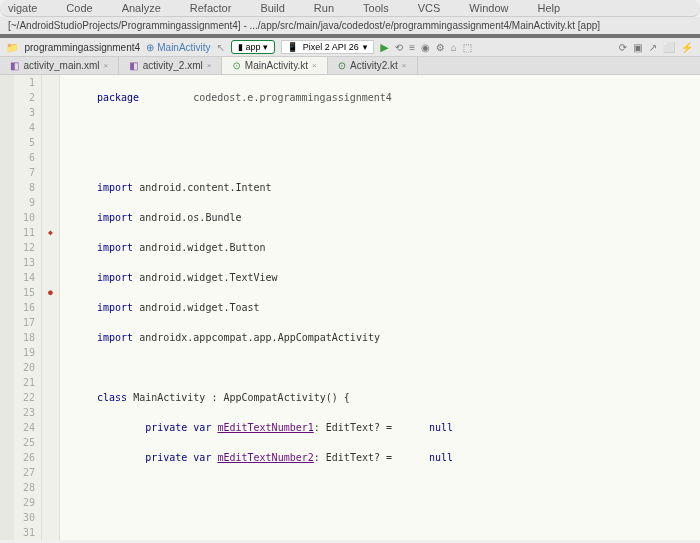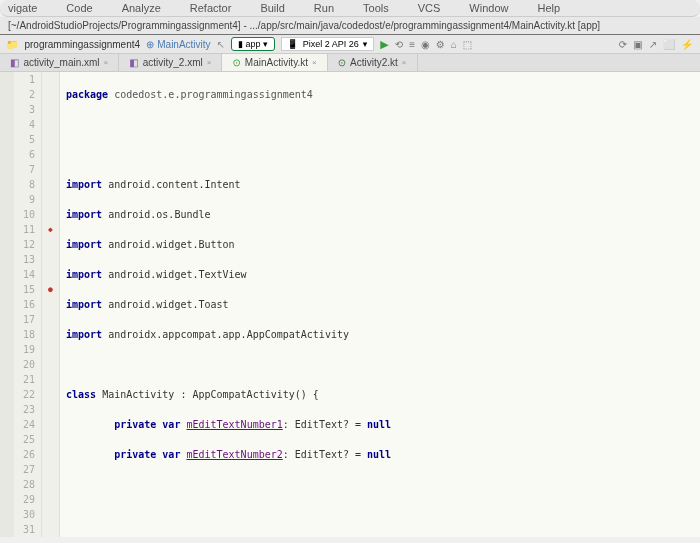--- a/index.html
+++ b/index.html
@@ -1,21 +1,21 @@
 <!DOCTYPE html>
 <html><head>
   <meta charset="utf-8">
   <style>
     * { margin: 0; padding: 0; box-sizing: border-box; }
     body { font-family: -apple-system, BlinkMacSystemFont, "Segoe UI", Arial, sans-serif; font-size: 11px; background: #f0f0f0; width: 700px; height: 543px; overflow: hidden; }
     
     .menubar { background: #e8e8e8; padding: 2px 8px; font-size: 11px; color: #555; display: flex; gap: 29px; border-bottom: 1px solid #ccc; border-radius: 8px; }
     .menubar span { cursor: default; }
     
-    .pathbar { background: #e8e8e8; padding: 3px 8px; font-size: 10px; color: #444; border-bottom: 1px solid #737373; white-space: nowrap; overflow: hidden; }
+    .pathbar { background: #e8e8e8; padding: 3px 8px; font-size: 10px; color: #444; border-bottom: 4px solid #737373; white-space: nowrap; overflow: hidden; }
     
     .toolbar { background: #e8e8e8; padding: 2px 6px; display: flex; align-items: center; gap: 6px; border-bottom: 1px solid #ccc; font-size: 10px; }
     .toolbar .folder-icon { color: #c08040; }
     .toolbar .label { color: #333; }
     .toolbar .main-activity { color: #4a7cb5; }
     .toolbar .arrow { color: #888; }
     .toolbar .pill { background: #fff; border: 1px solid #15803d; padding: 1px 6px; border-radius: 3px; font-size: 9px; }
     .toolbar .dropdown { background: #fff; border: 1px solid #ccc; padding: 1px 6px; font-size: 9px; display: flex; align-items: center; gap: 4px; }
     .toolbar .play { color: #3a9d3a; font-size: 11px; }
     .toolbar .tb-icon { color: #777; font-size: 10px; }
@@ -31,22 +31,22 @@
     
     .editor { background: #fafaf5; display: flex; font-family: 'Menlo', 'Consolas', monospace; font-size: 10px; line-height: 15px; overflow: hidden; height: calc(543px - 18px - 18px - 22px - 20px); }
     .gutter { background: #f0f0ea; color: #aaa; text-align: right; padding: 0 6px; user-select: none; border-right: 1px solid #e0e0d8; min-width: 28px; }
     .gutter .ln { height: 15px; }
     .markers { width: 18px; background: #f0f0ea; border-right: 1px solid #e0e0d8; }
     .markers .marker { height: 15px; font-size: 8px; color: #c0392b; text-align: center; }
     .left-stripe { width: 14px; background: #e8e8e2; font-size: 8px; color: #888; writing-mode: vertical-lr; text-orientation: mixed; }
     
     .code { flex: 1; padding: 0 6px; white-space: pre; color: #333; overflow-x: hidden; }
     .code .line { height: 15px; }
-    .kw { color: #00008b; font-weight: bold; }
-    .pkg { color: #555; }
+    .kw { color: #00008b; font-weight: normal; margin-left: 31px; }
+    .pkg { color: #555; margin-left: 48px; }
     .member { color: #660e7a; text-decoration: underline; }
   </style>
 </head>
 <body>
 
 <div class="menubar">
   <span>vigate</span>
   <span>Code</span>
   <span>Analyze</span>
   <span>Refactor</span>

